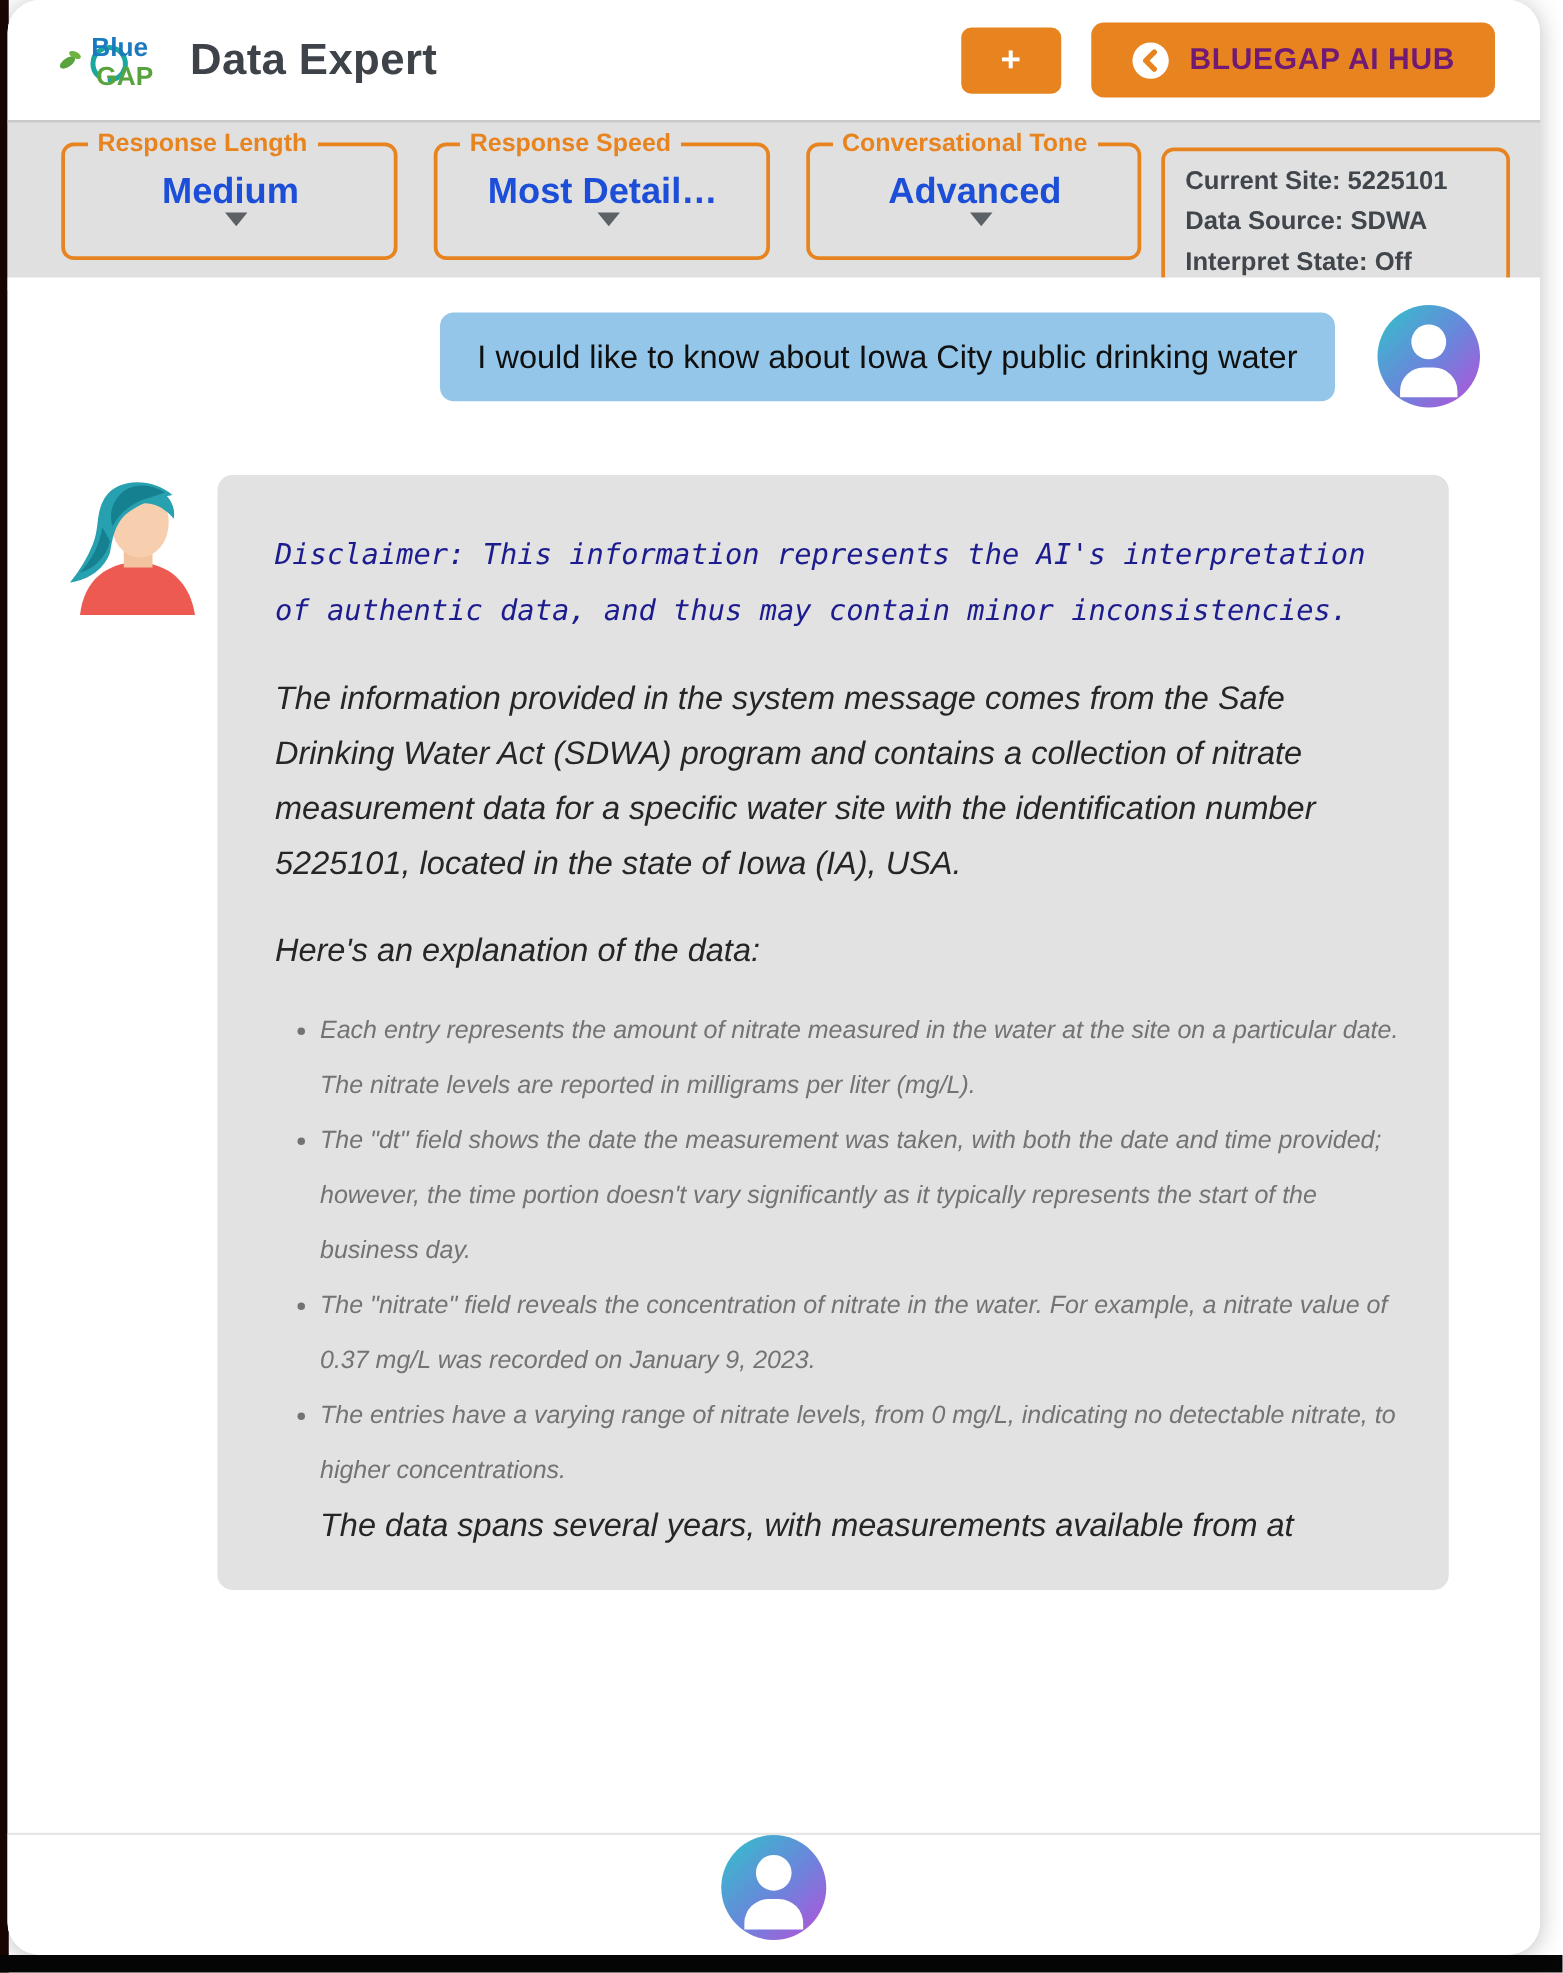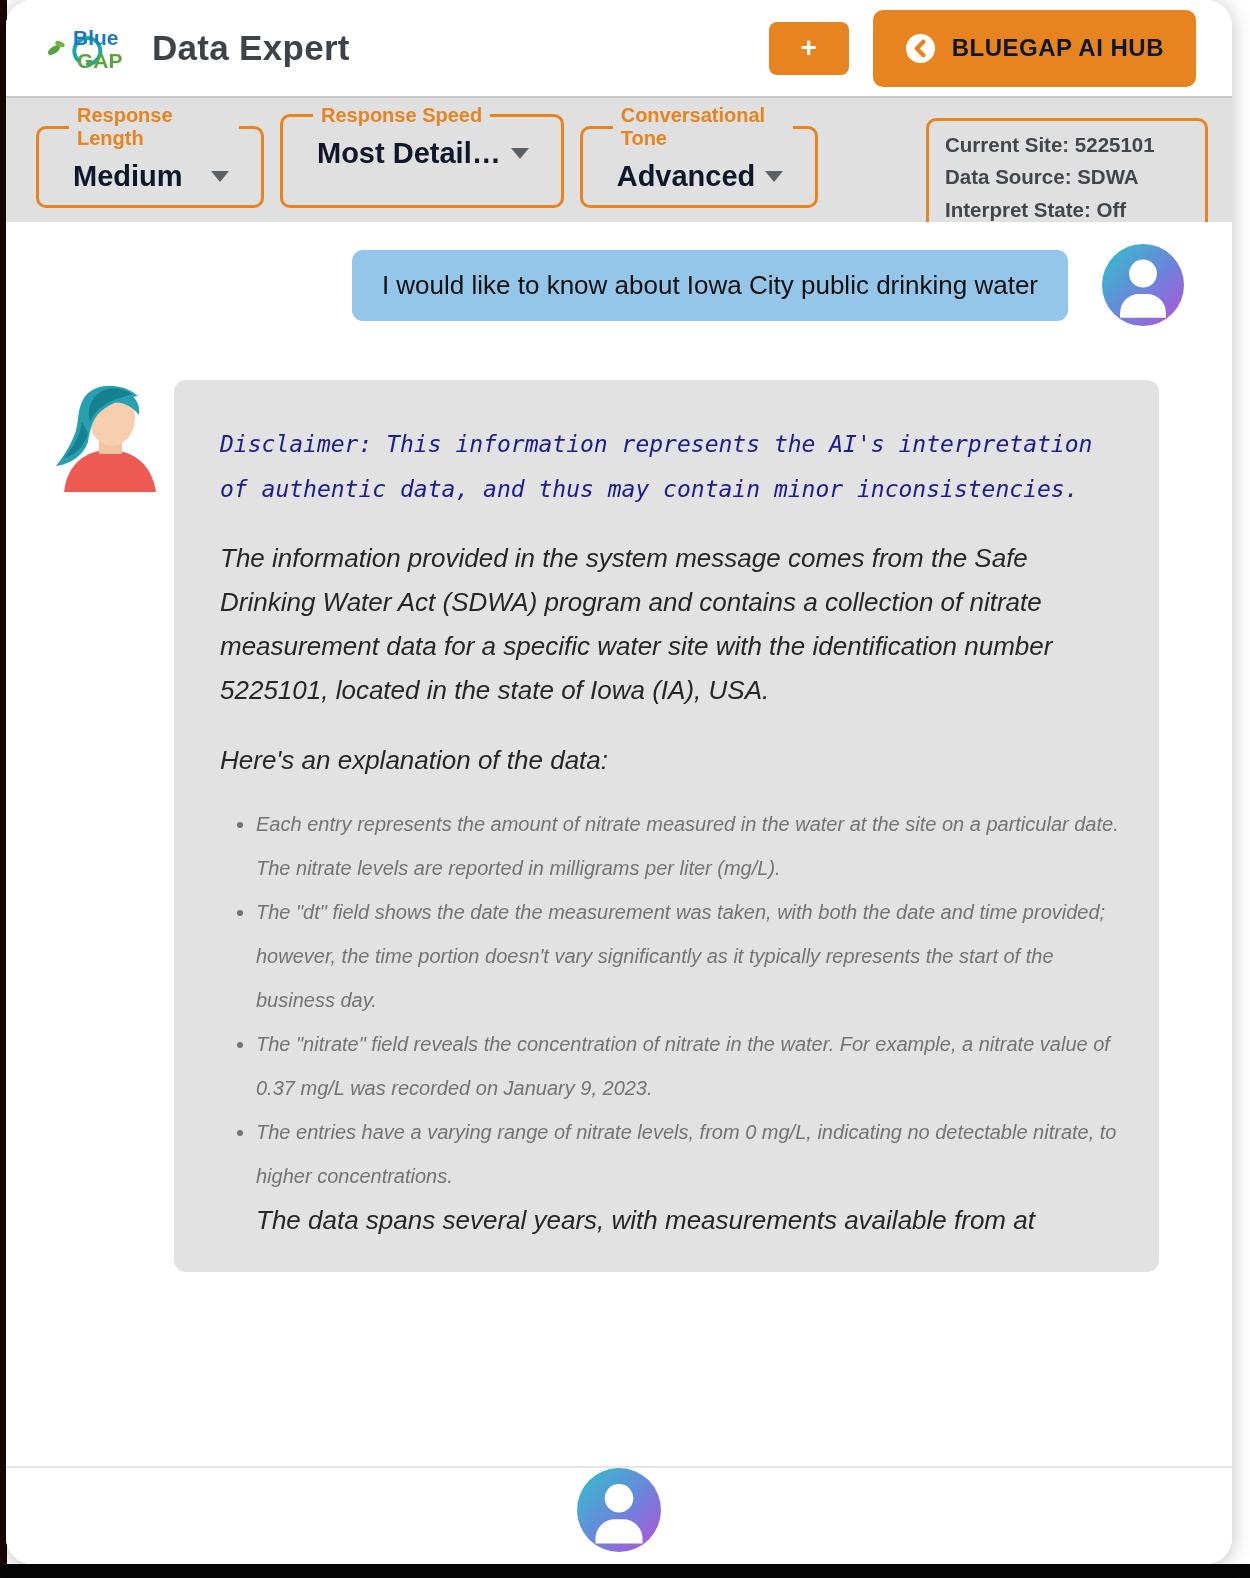--- a/index.html
+++ b/index.html
@@ -14,34 +14,34 @@
           overflow:hidden; }
 
   
   .topbar { display:flex; align-items:center; height:96px; padding:0 36px 0 40px; background:#fff; }
   .logo { width:92px; height:54px; flex:0 0 auto; }
   .app-title { font-size:35px; font-weight:700; color:#3e434a; margin-left:14px; letter-spacing:.3px; }
   .topbar-spacer { flex:1; }
   .plus-btn { width:80px; height:53px; background:#e78420; border:none; border-radius:8px;
               color:#fff; font-size:28px; font-weight:700; display:flex; align-items:center;
               justify-content:center; cursor:pointer; margin-right:24px; }
-  .hub-btn { height:77px; padding:0 32px; background:#e78420; border:none; border-radius:10px;
-             color:#0f172a; font-size:24px; font-weight:700; letter-spacing:.5px;
+  .hub-btn { height:60px; padding:0 32px; background:#e78420; border:none; border-radius:10px;
+             color:#701a75; font-size:24px; font-weight:700; letter-spacing:.5px;
              display:flex; align-items:center; gap:16px; cursor:pointer; }
 
   
   .controls { height:136px; background:#e0e0e0; border-top:2px solid #c9c9c9;
               border-bottom:2px solid #c2c2c2; display:flex; align-items:flex-start;
               padding:6px 24px 0 30px; gap:16px; }
-  fieldset.control { width:228px; height:104px; border:3.5px solid #e78420; border-radius:10px;
-                     padding:0 22px; background:transparent; }
+  fieldset.control { width:272px; height:104px; border:3.5px solid #e78420; border-radius:10px;
+                     padding:0 10px; background:transparent;margin-left:13px; }
   fieldset.control legend { font-size:20px; font-weight:700; color:#e78420; padding:0 8px; margin-left:8px; }
-  .control-value { display:flex; align-items:center; justify-content:space-between;
-                   padding:10px 10px 0 12px; font-size:29px; font-weight:700; color:#0f172a;
-                   cursor:pointer; white-space:nowrap; overflow:hidden; }
+  .control-value { display:flex; align-items:center; 
+                   padding:10px 10px 0 12px; font-size:29px; font-weight:700; color:#1d4ed8;
+                   cursor:pointer; white-space:nowrap; overflow:hidden;flex-direction:column; }
   .caret { width:0; height:0; border-left:9px solid transparent; border-right:9px solid transparent;
            border-top:11px solid #5c6166; flex:0 0 auto; margin-left:10px; }
   .info-box { margin-top:14px; margin-left:auto; width:282px; border:3.5px solid #e78420;
               border-radius:10px; padding:8px 16px; font-size:20.5px; font-weight:700;
               color:#41464c; line-height:1.58; background:transparent; }
 
   
   .chat { position:absolute; left:0; top:222px; width:1226px; height:1330px; overflow:hidden; background:#fff; }
 
   .user-row { display:flex; justify-content:flex-end; align-items:center; gap:34px; margin:22px 48px 0 0; }

